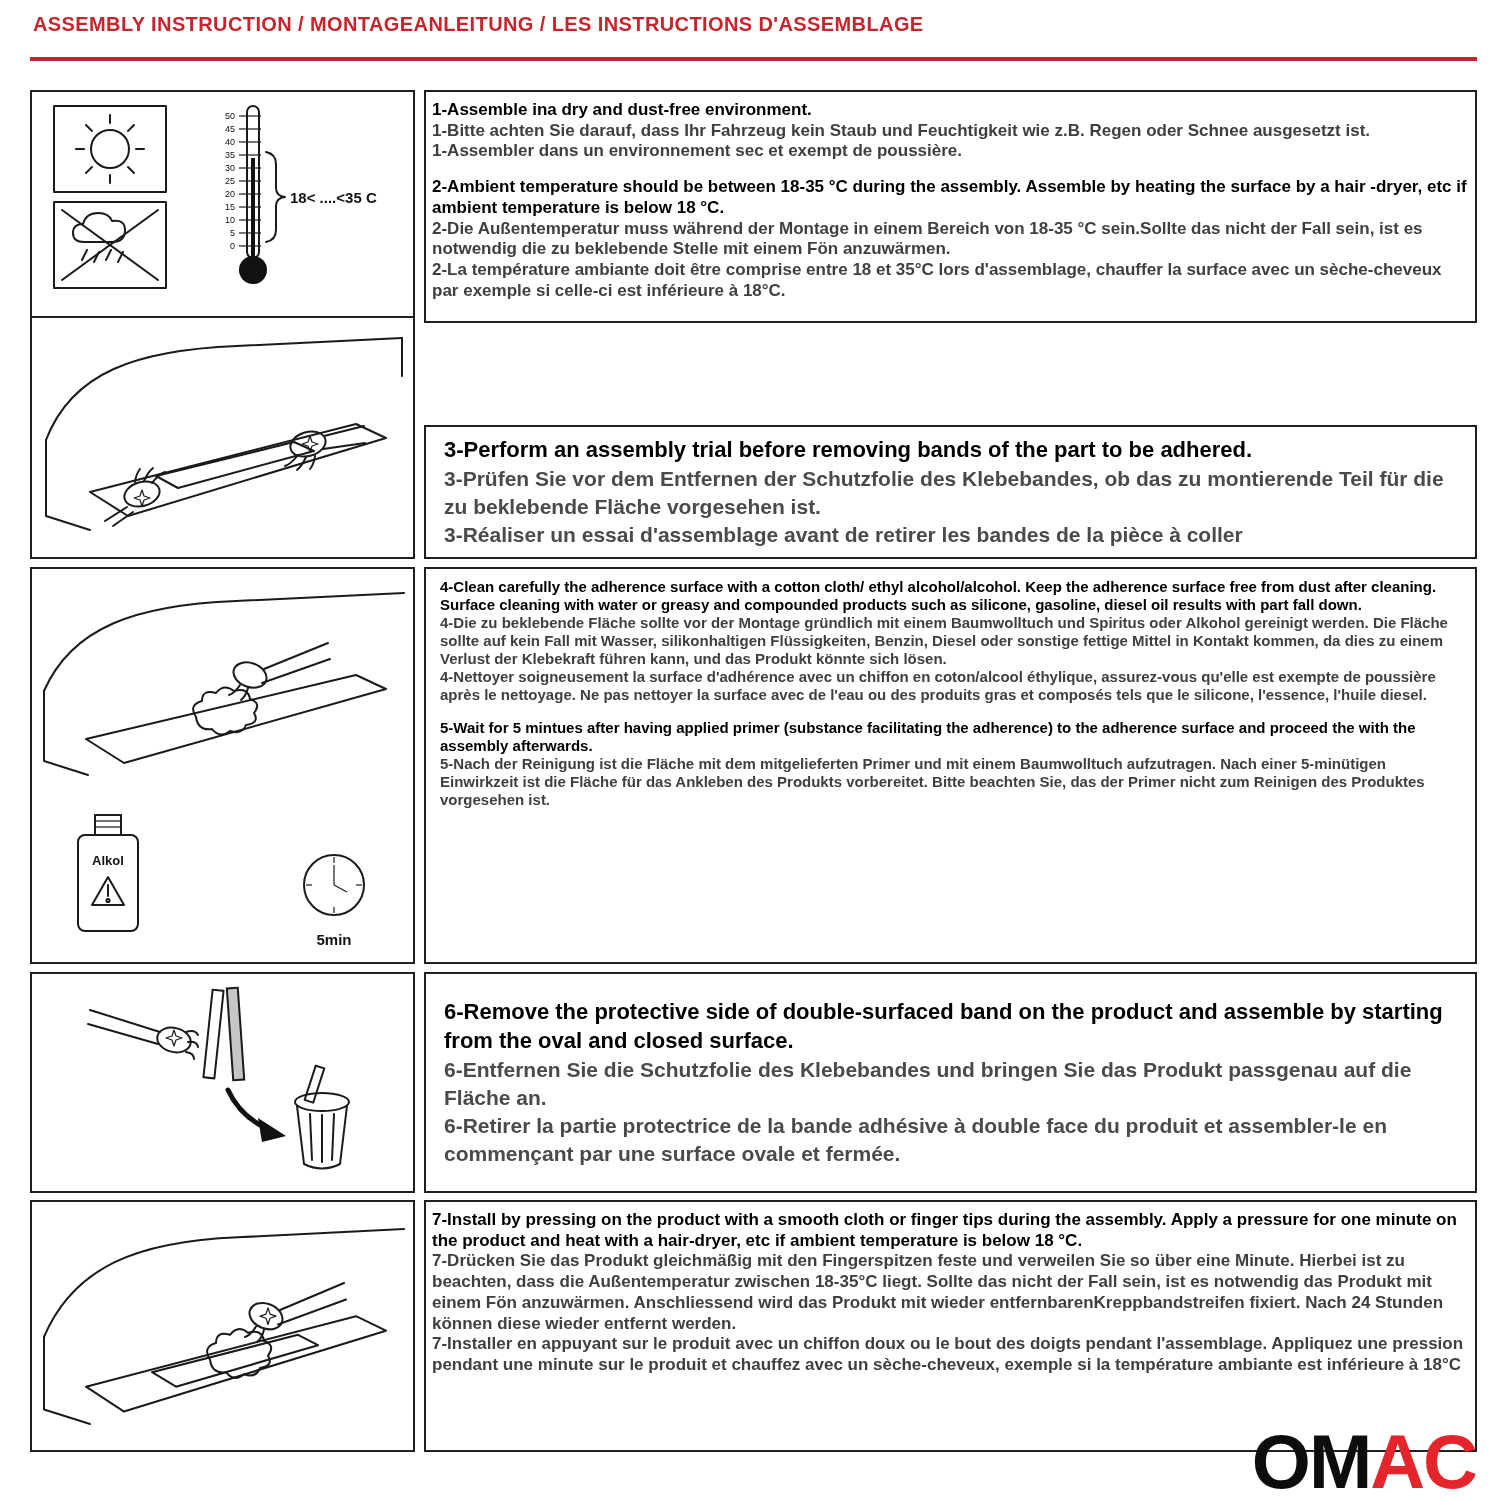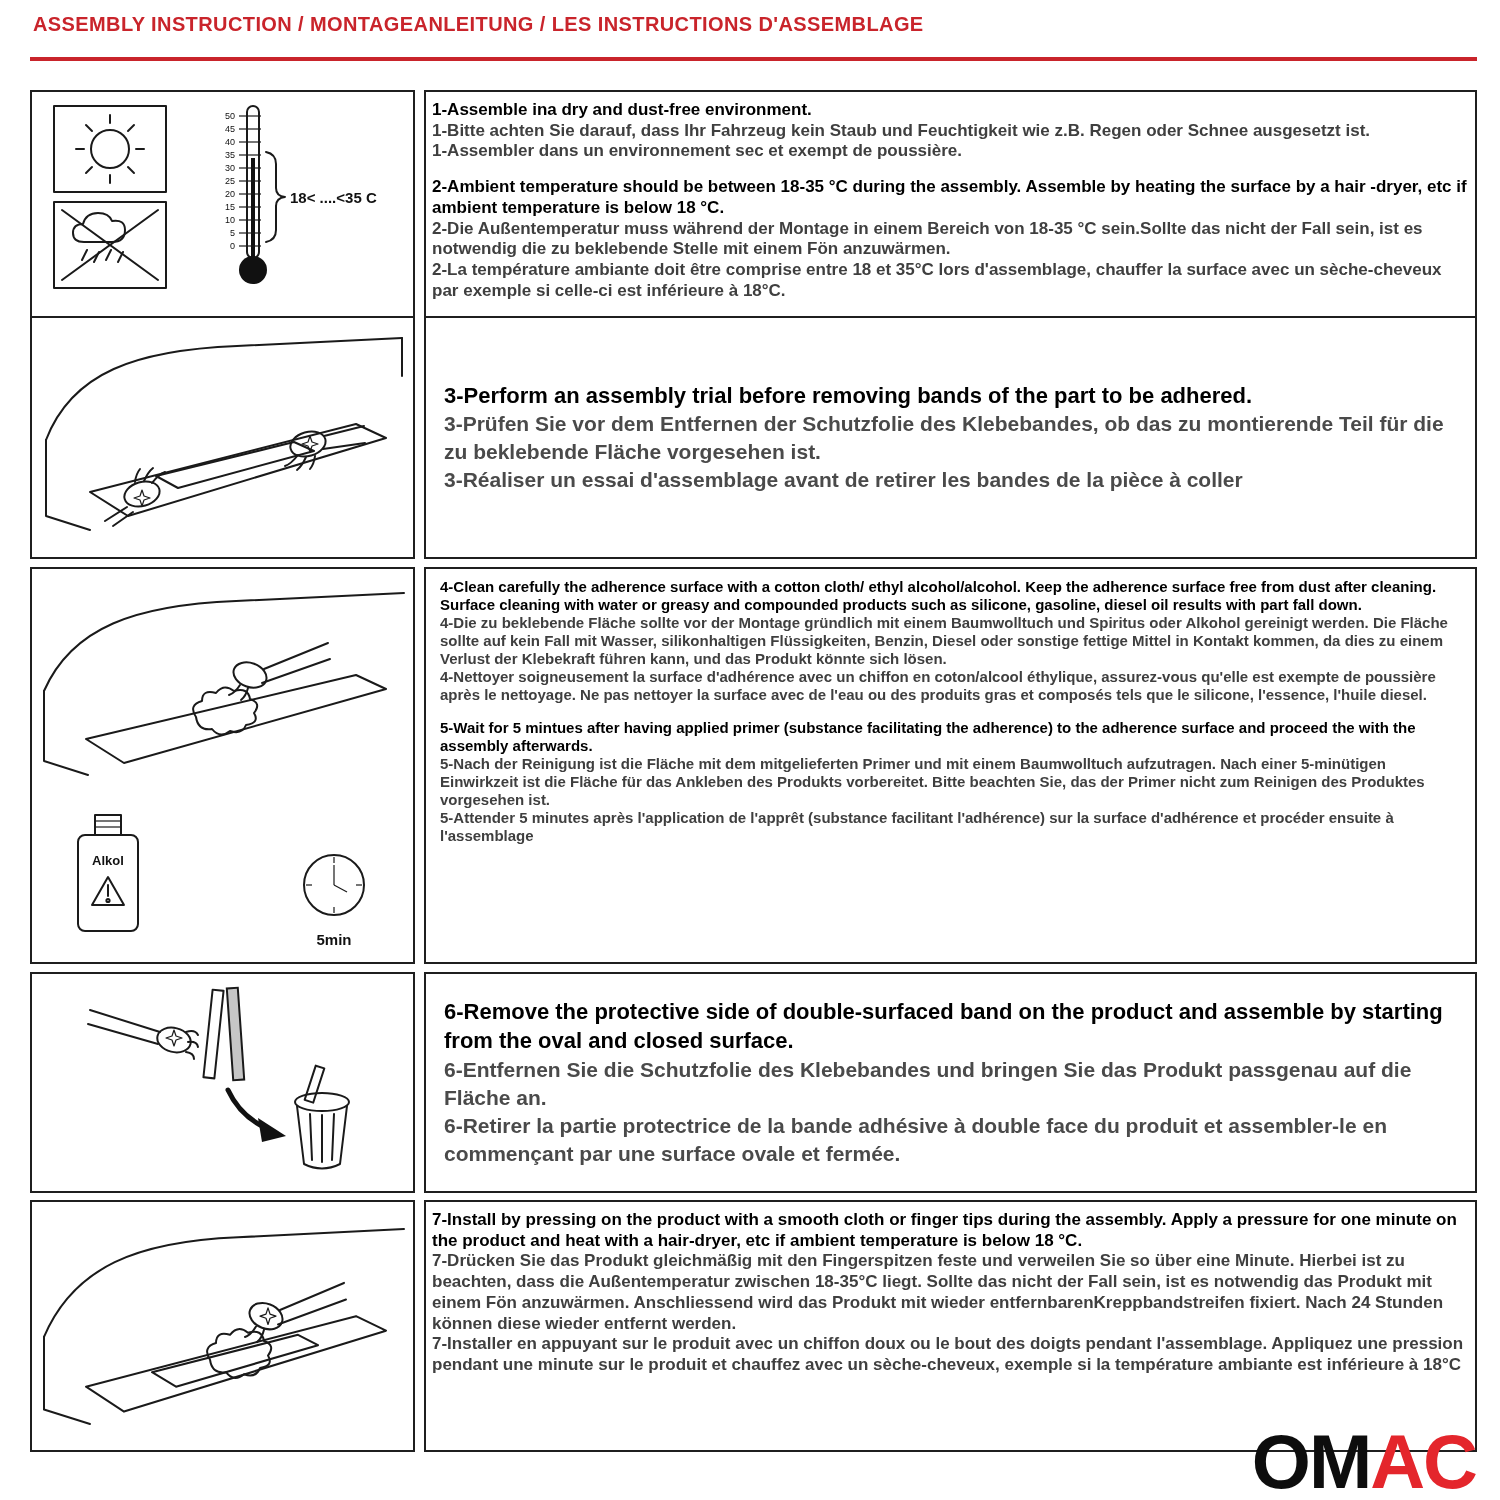--- a/index.html
+++ b/index.html
@@ -12,21 +12,21 @@
     position:absolute; left:33px; top:13px; width:1445px;
     font-size:20px; font-weight:800; letter-spacing:0.4px; white-space:nowrap;
     color:var(--accent-red,#c9242b);
   }
   .title-rule {
     position:absolute; left:30px; top:57px; width:1447px; height:4px;
     background:var(--accent-red,#c9242b);
   }
   .row { position:absolute; left:30px; width:1447px; display:flex; gap:9px; align-items:stretch; }
   .r1 { top:75px;  height:233px;margin-top:15px; }
-  .r2 { top:316px; height:243px; }
+  .r2 { top:316px; height:243px;align-items:flex-end; }
   .r3 { top:567px; height:397px; }
   .r4 { top:972px; height:221px; }
   .r5 { top:1200px;height:252px; }
   .imgbox { flex:0 0 385px; border:2px solid #1f1f1f; background:#fff; overflow:hidden; }
   .imgbox svg { width:100%; height:100%; display:block; }
   .textbox { flex:1; border:2px solid #1f1f1f; background:#fff; padding:8px 6px; }
   .small { font-size:17px; line-height:1.22; color:#3f3f3f; }
   .big {
     font-size:21px; line-height:1.34; color:#4a4a4a;
     display:flex; flex-direction:column; justify-content:center; padding-left:18px;
@@ -221,21 +221,20 @@
     </div>
     <div class="textbox small">
       <div class="group">
         <p class="en">4-Clean carefully the adherence surface with a cotton cloth/ ethyl alcohol/alcohol. Keep the adherence surface free from dust after cleaning. Surface cleaning with water or greasy and compounded products such as silicone, gasoline, diesel oil results with part fall down.</p>
         <p>4-Die zu beklebende Fläche sollte vor der Montage gründlich mit einem Baumwolltuch und Spiritus oder Alkohol gereinigt werden. Die Fläche sollte auf kein Fall mit Wasser, silikonhaltigen Flüssigkeiten, Benzin, Diesel oder sonstige fettige Mittel in Kontakt kommen, da dies zu einem Verlust der Klebekraft führen kann, und das Produkt könnte sich lösen.</p>
         <p>4-Nettoyer soigneusement la surface d'adhérence avec un chiffon en coton/alcool éthylique, assurez-vous qu'elle est exempte de poussière après le nettoyage. Ne pas nettoyer la surface avec de l'eau ou des produits gras et composés tels que le silicone, l'essence, l'huile diesel.</p>
       </div>
       <div class="group gap">
         <p class="en">5-Wait for 5 mintues after having applied primer (substance facilitating the adherence) to the adherence surface and proceed the with the assembly afterwards.</p>
         <p>5-Nach der Reinigung ist die Fläche mit dem mitgelieferten Primer und mit einem Baumwolltuch aufzutragen. Nach einer 5-minütigen Einwirkzeit ist die Fläche für das Ankleben des Produkts vorbereitet. Bitte beachten Sie, das der Primer nicht zum Reinigen des Produktes vorgesehen ist.</p>
-        <p>5-Attender 5 minutes après l'application de l'apprêt (substance facilitant l'adhérence) sur la surface d'adhérence et procéder ensuite à l'assemblage</p>
       </div>
     </div>
   </section>
 
   <section class="row r4">
     <div class="imgbox">
       <svg viewBox="0 0 381 217" preserveAspectRatio="none">
         <g>
           <g class="ln">
             <path d="M58,36 L128,58"></path>

